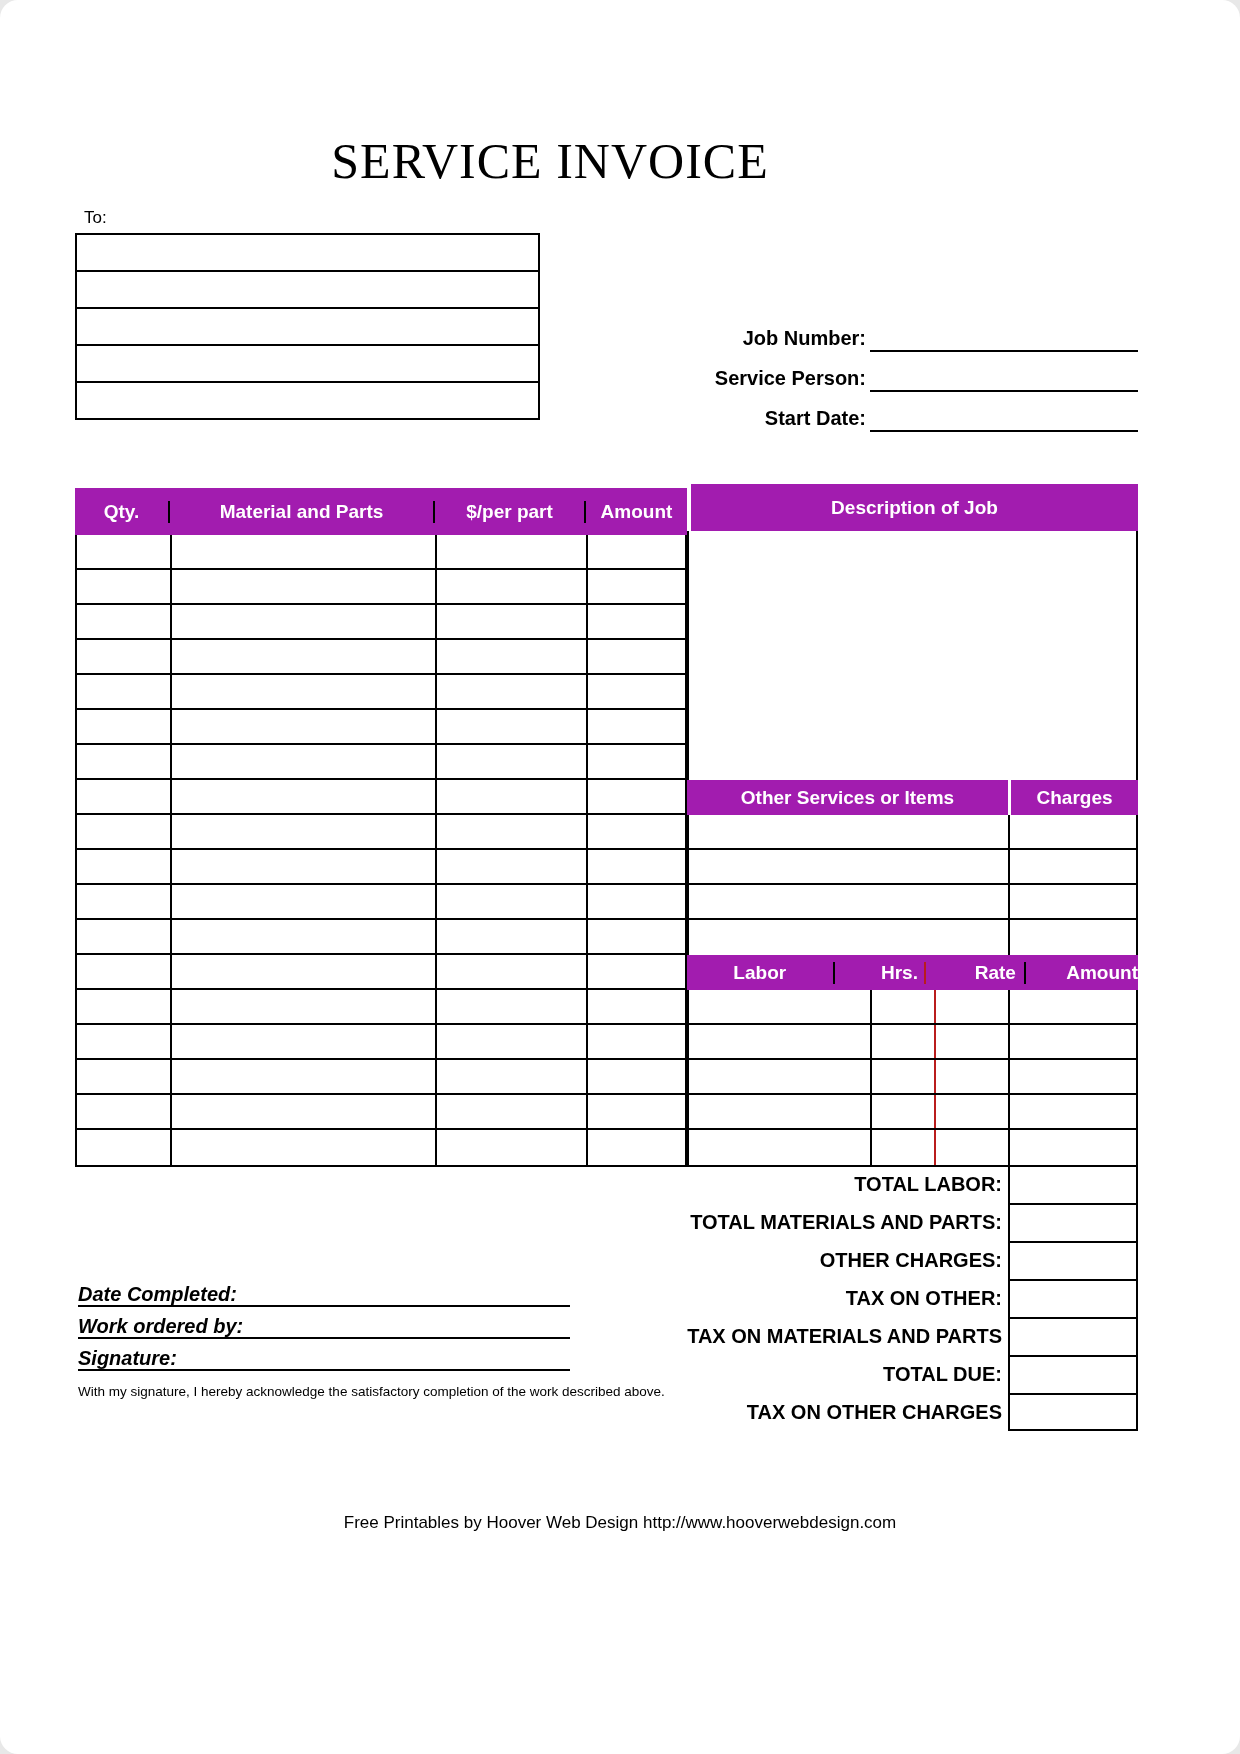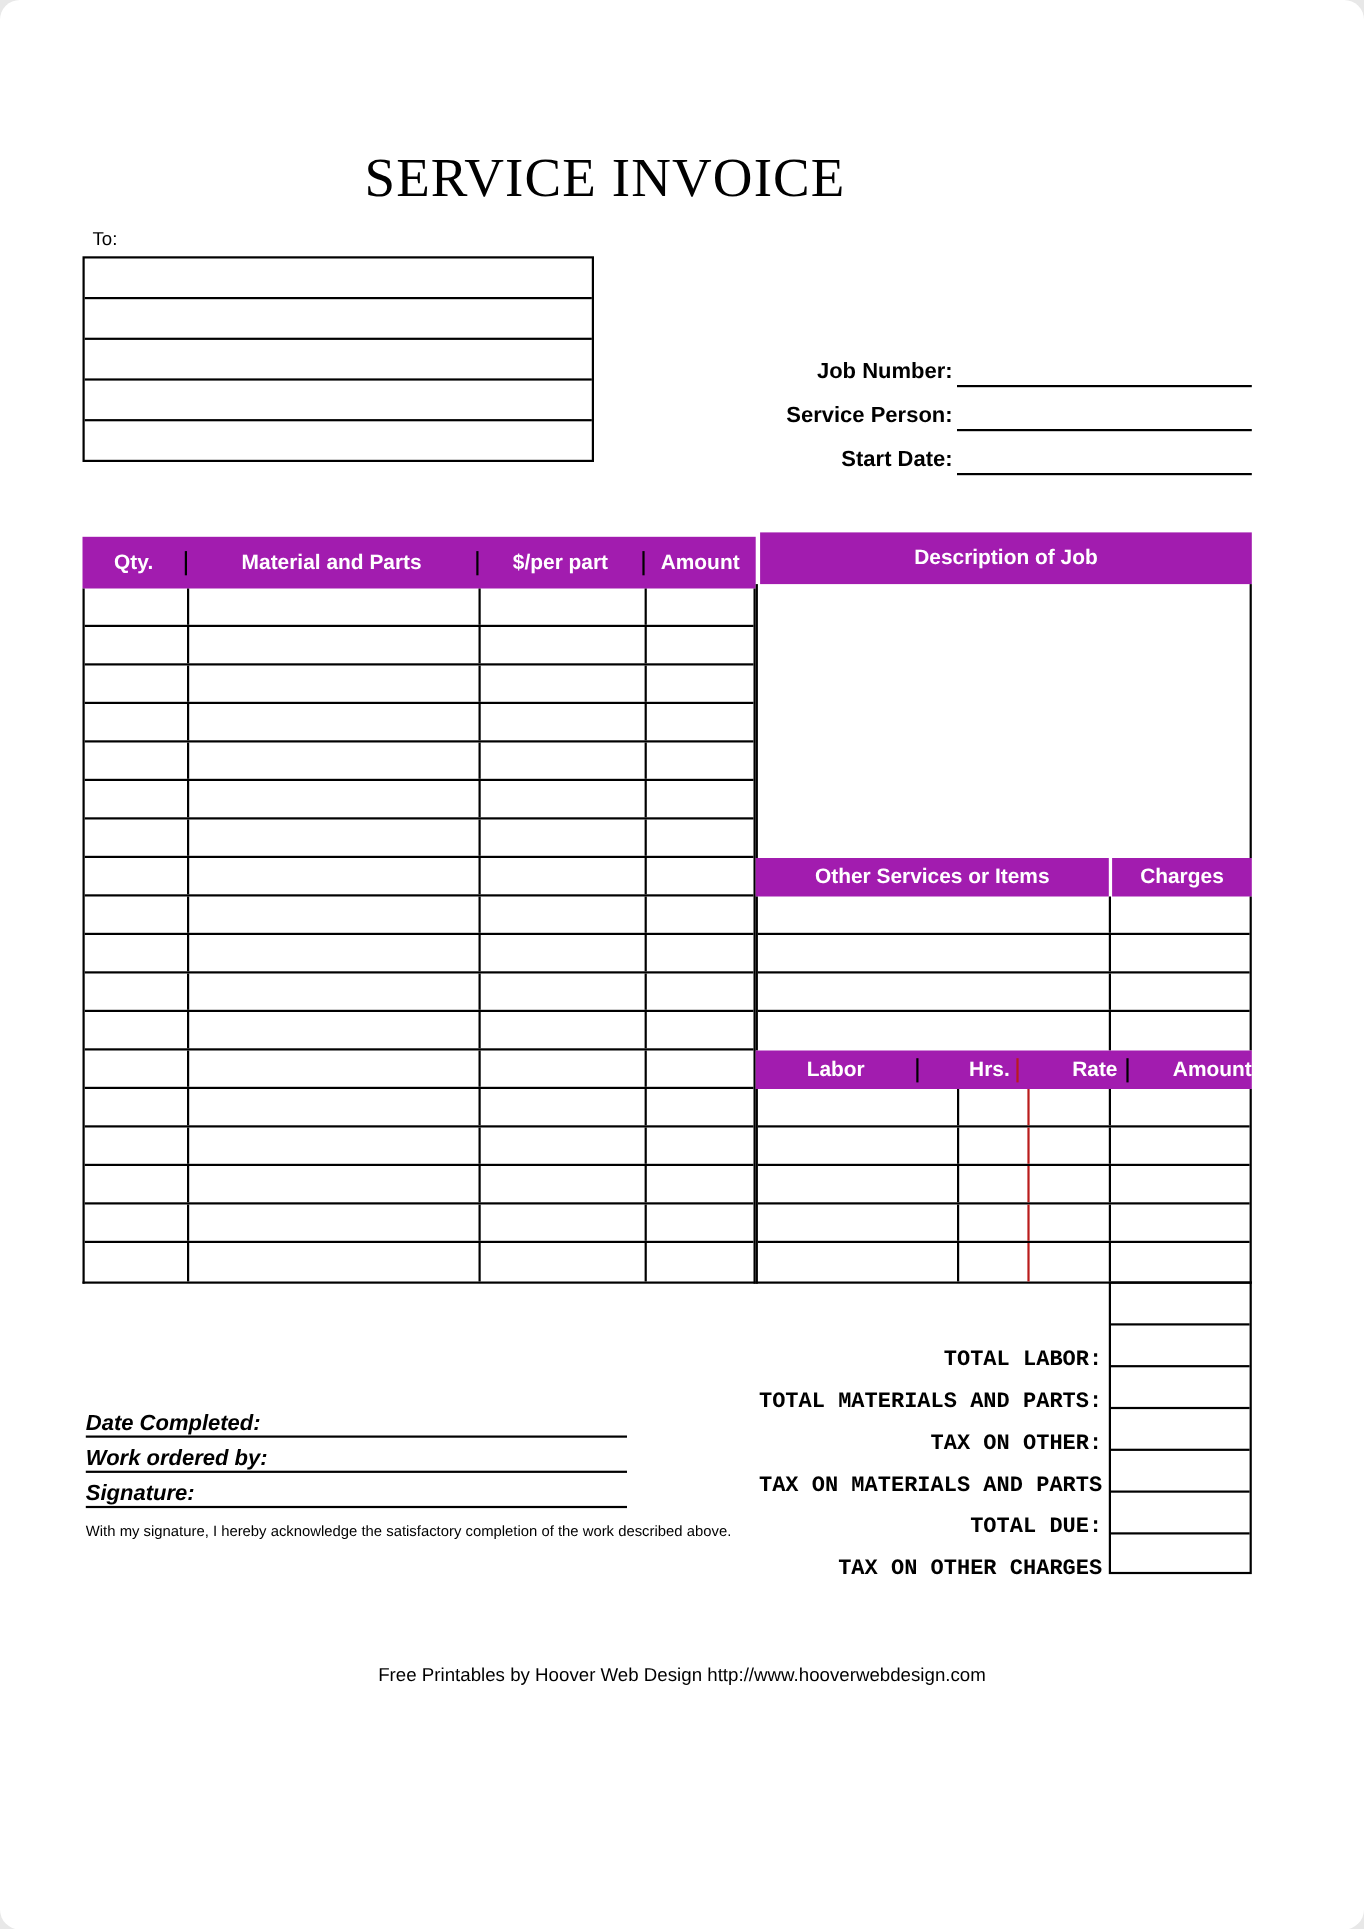--- a/index.html
+++ b/index.html
@@ -77,21 +77,21 @@
   .labor-body {
     position:absolute; left:687px; top:990px; width:451px; height:177px;
     border:2px solid #000; border-top:none;
   }
   .lb-c1 { width:183px; border-right:2px solid #000; }
   .lb-c2 { width:64px;  border-right:2px solid #b91c1c; }
   .lb-c3 { width:74px;  border-right:2px solid #000; }
   .lb-c4 { flex:1; }
 
   
-  .totals-labels { position:absolute; left:260px; top:1218px; width:742px;font-family:Liberation Mono, monospace; }
+  .totals-labels { position:absolute; left:260px; top:1165px; width:742px; }
   .totals-labels .t-lbl {
     height:38px; line-height:38px; text-align:right; font-weight:bold; font-size:20px;
     white-space:nowrap;
   }
   .totals-boxes {
     position:absolute; left:1008px; top:1165px; width:130px; height:266px;
     border:2px solid #000;
   }
   .totals-boxes .t-box { height:38px; border-bottom:2px solid #000; }
   .totals-boxes .t-box:last-child { border-bottom:none; }
@@ -320,20 +320,21 @@
       <div class="lb-c2"></div>
       <div class="lb-c3"></div>
       <div class="lb-c4"></div>
     </div>
     </div>
 
   <div class="totals-labels">
 
   <div class="t-lbl">TOTAL LABOR:</div>
       <div class="t-lbl">TOTAL MATERIALS AND PARTS:</div>
+      <div class="t-lbl">OTHER CHARGES:</div>
       <div class="t-lbl">TAX ON OTHER:</div>
       <div class="t-lbl">TAX ON MATERIALS AND PARTS</div>
       <div class="t-lbl">TOTAL DUE:</div>
       <div class="t-lbl">TAX ON OTHER CHARGES</div>
     </div>
   <div class="totals-boxes">
 
   <div class="t-box"></div>
       <div class="t-box"></div>
       <div class="t-box"></div>

